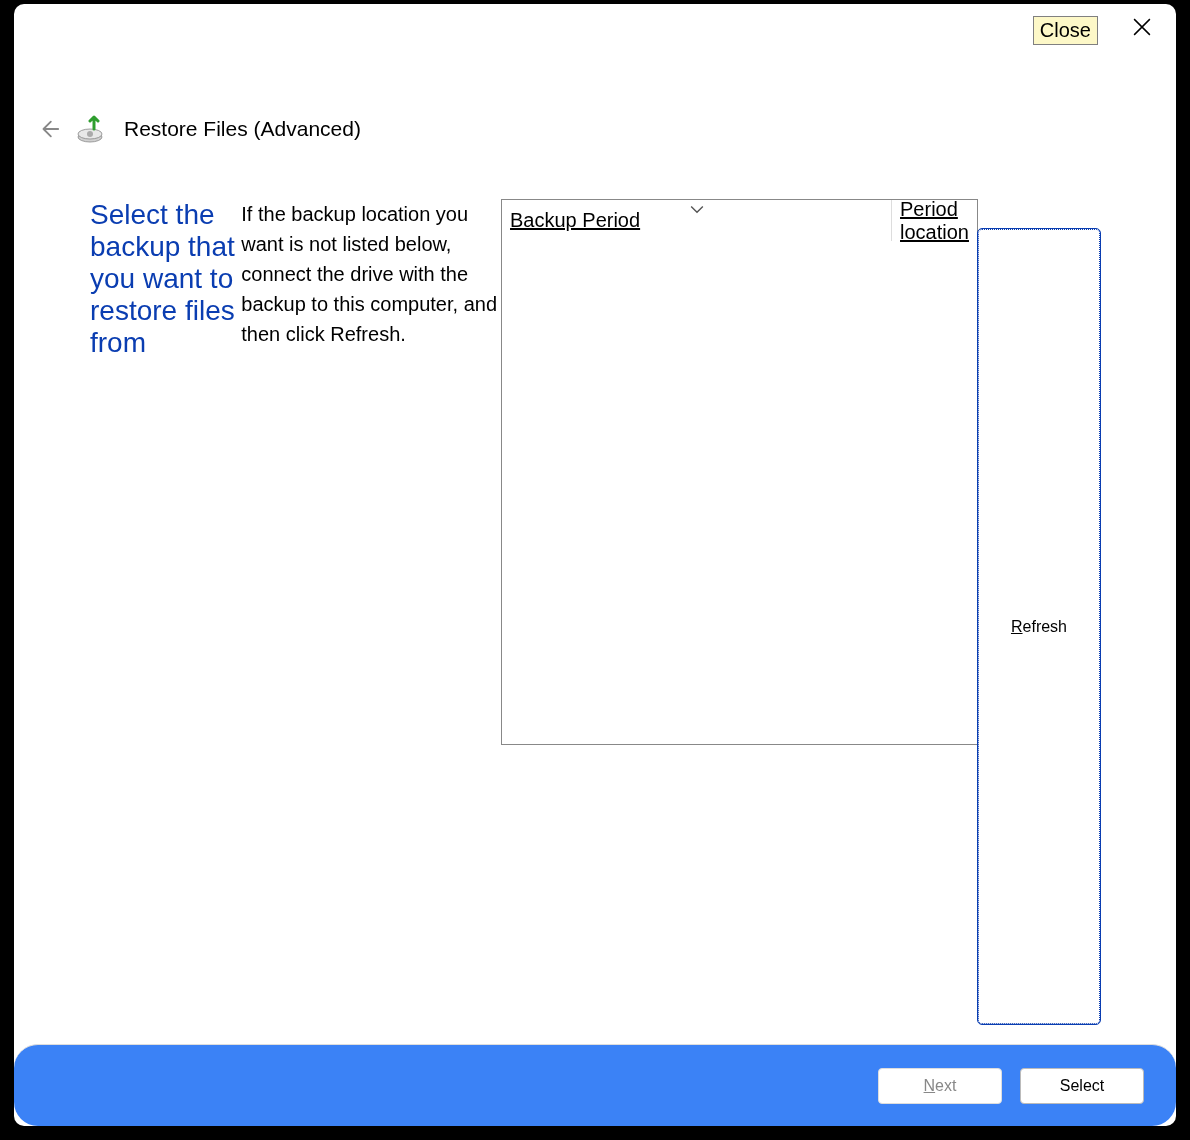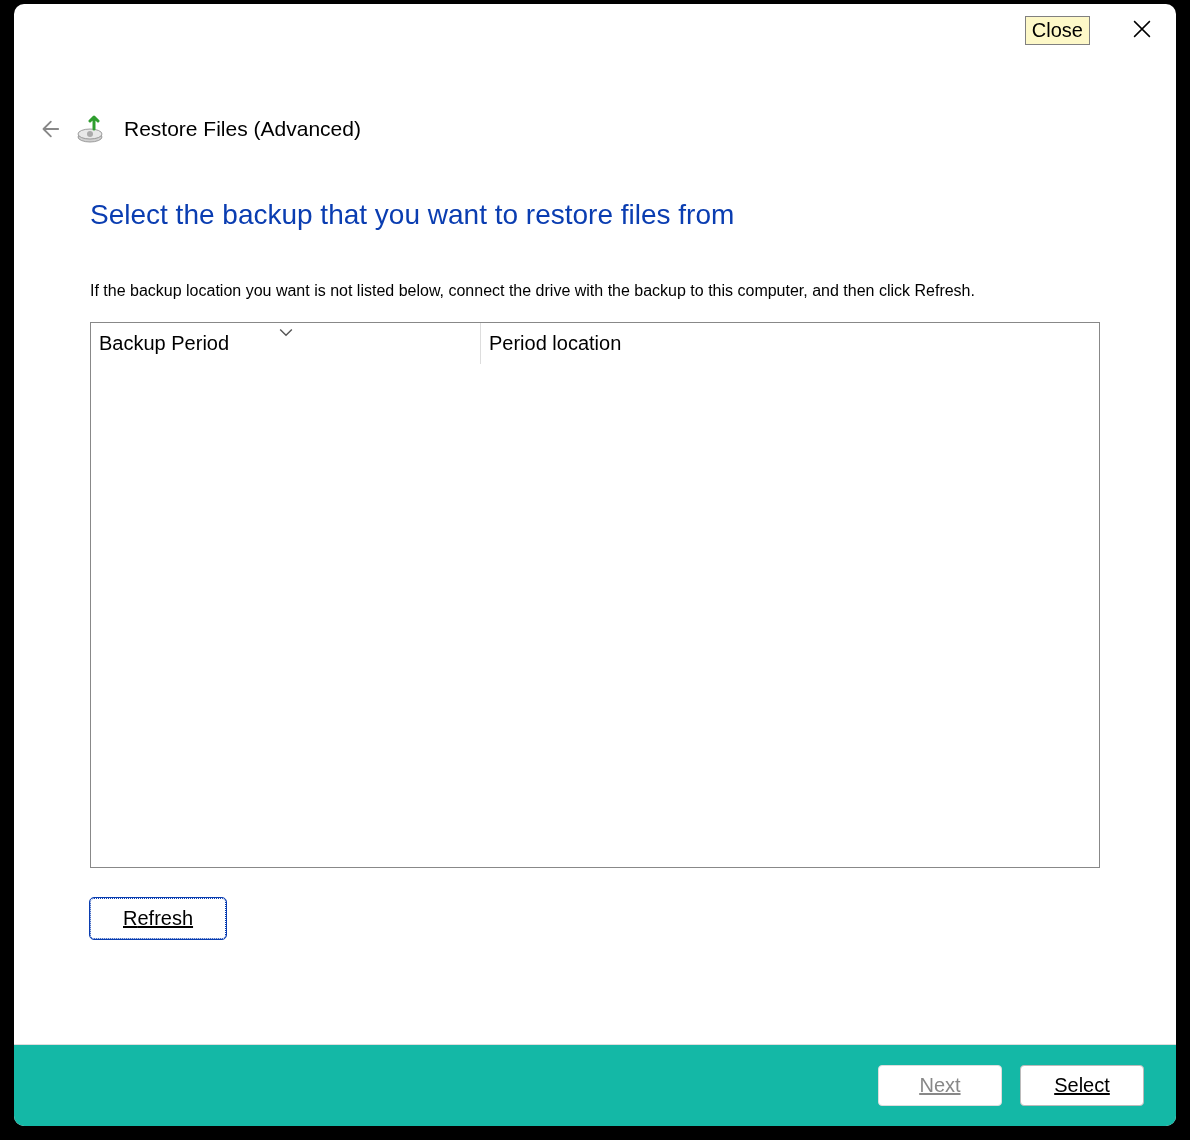--- a/index.html
+++ b/index.html
@@ -25,22 +25,22 @@
       border-radius: 10px;
       display: flex;
       flex-direction: column;
       overflow: hidden;
     }
     .titlebar-area {
       position: absolute;
       top: 12px;
       right: 14px;
       display: flex;
-      align-items: center;
-      gap: 32px;
+      align-items: flex-start;
+      gap: 24px;
       z-index: 10;
     }
     .close-tooltip {
       background: #fdf8c8;
       border: 1px solid #808080;
       padding: 2px 6px;
       font-size: 20px;
       color: #000;
     }
     .close-x {
@@ -75,44 +75,45 @@
       height: 100%;
     }
     .window-title {
       font-size: 21px;
       color: #000;
     }
     .content {
       padding: 56px 76px 20px 76px;
       flex: 1;
       display: flex;
-      flex-direction: column;
+      flex-direction: row;
     }
     .page-heading {
       font-size: 28px;
       color: #0a3db1;
       font-weight: 400;
       margin-bottom: 48px;
     }
     .description {
-      font-size: 16px;
+      font-size: 20px;
       color: #000;
       line-height: 1.5;
       margin-bottom: 19px;
     }
     .table-container {
       border: 1px solid #888;
       height: 546px;
       background: #fff;
     }
     .table-header {
       display: flex;
       border-bottom: 1px solid transparent;
       height: 42px;
       align-items: center;
+      text-decoration: underline;
     }
     .col-header {
       padding: 6px 8px;
       font-size: 20px;
       color: #000;
       border-right: 1px solid #ddd;
       display: flex;
       align-items: center;
       height: 100%;
       cursor: pointer;
@@ -133,42 +134,42 @@
     .button-row {
       display: flex;
       justify-content: space-between;
       margin-top: 30px;
     }
     .btn {
       background: #fff;
       border: 1px solid #bbb;
       border-radius: 4px;
       padding: 8px 18px;
-      font-size: 20px;
+      font-size: 16px;
       font-family: inherit;
       cursor: pointer;
-      text-decoration: underline;
     }
     .btn-refresh {
       border: 1px dotted #0a3db1;
       outline: 1px solid #0a3db1;
       padding: 8px 32px;
     }
     .btn-browse {
       padding: 8px 12px;
     }
     .footer {
       height: 82px;
-      background: #14b8a6;
+      background: #3b82f6;
       border-top: 1px solid #ddd;
       display: flex;
       justify-content: flex-end;
       align-items: center;
       padding: 0 32px;
       gap: 18px;
+      border-radius: 24px;
     }
     .footer .btn {
       min-width: 124px;
       padding: 8px 24px;
     }
     .btn-next {
       color: #888;
       border-color: #ddd;
       cursor: default;
     }

